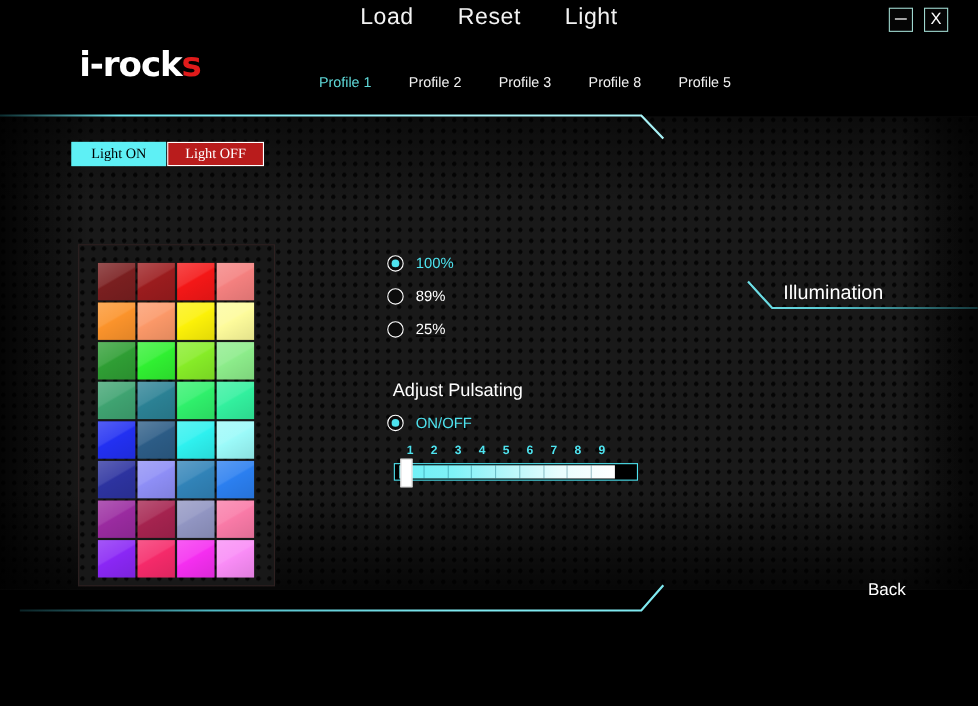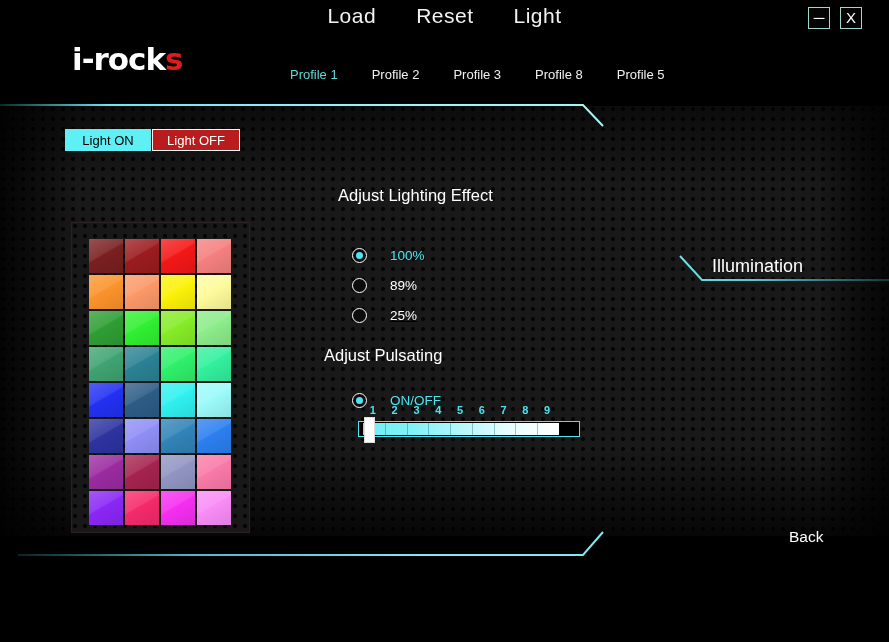--- a/index.html
+++ b/index.html
@@ -88,36 +88,37 @@
   
   #lighttabs {
     position:absolute; left:65px; top:129px; z-index:6;
     display:flex;
   }
   #lighttabs .tab {
     height:22px; min-width:85px;
     display:flex; align-items:center; justify-content:center;
     font-size:13px; cursor:pointer;
     border:1px solid #ffffff;
+    font-family:Liberation Serif, serif;
   }
   #lighttabs .tab.on {
     background:#5ef0f5; color:#000000; border-color:#5ef0f5;
     width:86px;
   }
   #lighttabs .tab.off {
     background:#b91c1c; color:#ffffff; width:88px; margin-left:1px;
   }
 
   
   .heading {
     position:absolute; color:#ffffff; font-size:16.5px; z-index:6; line-height:1;
   }
   #h-color   { left:76px;  top:188px; }
   #h-effect  { left:338px; top:187px; }
-  #h-pulse   { left:324px; top:347px; }
+  #h-pulse   { left:357px; top:347px; }
 
   
   #palette {
     position:absolute; left:71px; top:222px;
     width:179px; height:311px;
     border:1px solid #2d2020;
     background-color:#181818;
     background-image:radial-gradient(circle at 3px 3px, rgba(0,0,0,0.8) 1.7px, rgba(0,0,0,0) 2.3px);
     background-size:10px 10px;
     z-index:6;
@@ -134,22 +135,22 @@
     overflow:hidden;
   }
   .sw:after{
     content:"";
     position:absolute; left:0; top:0; width:100%; height:100%;
     background:linear-gradient(150deg, rgba(255,255,255,0.22) 0%, rgba(255,255,255,0.10) 42%, rgba(255,255,255,0.0) 46%, rgba(0,0,0,0.10) 100%);
   }
 
   
   .radio-row {
-    position:absolute; display:flex; align-items:center; gap:23px;
-    cursor:pointer; z-index:6;margin-top:16px;
+    position:absolute; display:flex; align-items:center; gap:11px;
+    cursor:pointer; z-index:6;
   }
   .radio {
     width:15px; height:15px; border-radius:50%;
     border:1.5px solid #ffffff; background:#0c0c0c;
     display:flex; align-items:center; justify-content:center;
     flex:0 0 auto;
   }
   .radio.sel { border-color:#ffffff; }
   .radio.sel:after{
     content:""; width:7px; height:7px; border-radius:50%;
@@ -260,21 +261,20 @@
       </linearGradient>
     </defs>
     <polyline points="10,8 32,32 219,32" fill="none" stroke="url(#gill)" stroke-width="2"></polyline>
   </svg>
 
   <div id="lighttabs">
     <div class="tab on">Light ON</div>
     <div class="tab off">Light OFF</div>
   </div>
 
-  <div id="h-effect" class="heading">Adjust Lighting Effect</div>
   <div id="h-pulse" class="heading">Adjust Pulsating</div>
 
   <div id="palette">
     <div id="swatches">
         <div class="sw" style="background: rgb(122, 31, 32);"></div>
         <div class="sw" style="background: rgb(155, 28, 30);"></div>
         <div class="sw" style="background: rgb(244, 23, 23);"></div>
         <div class="sw" style="background: rgb(244, 128, 127);"></div>
         <div class="sw" style="background: rgb(251, 147, 43);"></div>
         <div class="sw" style="background: rgb(251, 152, 104);"></div>

